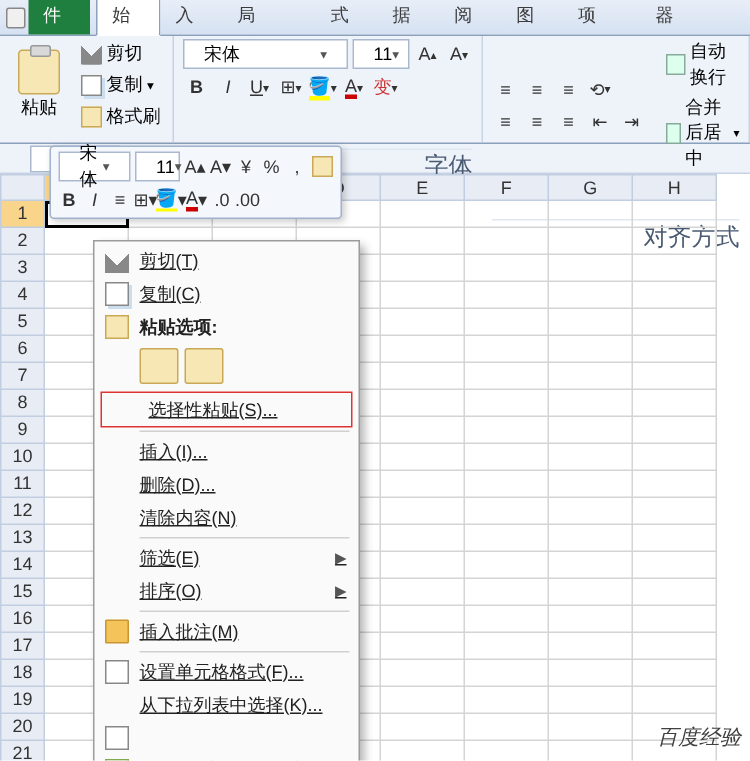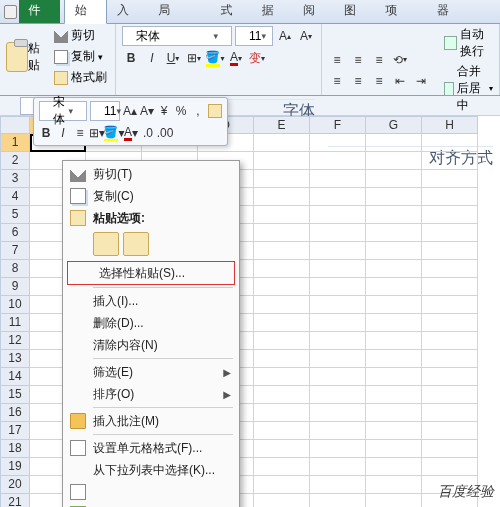--- a/index.html
+++ b/index.html
@@ -6,21 +6,21 @@
 body{background:#fff;width:500px;height:507px;overflow:hidden;position:relative;}
 .tabbar{display:flex;align-items:end;height:24px;background:linear-gradient(#e8eef7,#d5e1f2);border-bottom:1px solid #8ba0bc;padding-left:2px;}
 .qat-btn{width:14px;height:14px;background:#f0f0f0;border:1px solid #888;margin:4px 2px;border-radius:2px;}
 .tab{padding:4px 10px;color:#3b3b3b;cursor:pointer;}
 .tab.file{background:#1e7f3e;color:#fff;border-radius:2px 2px 0 0;margin-right:4px;}
 .tab.active{background:#fff;border:1px solid #8ba0bc;border-bottom:1px solid #fff;border-radius:3px 3px 0 0;margin-bottom:-1px;}
 .ribbon{display:flex;height:72px;background:#eef3fa;border-bottom:1px solid #8ba0bc;}
 .group{border-right:1px solid #c7d3e5;padding:2px 6px 0;display:flex;flex-direction:column;}
 .group-body{flex:1;display:flex;align-items:center;gap:6px;}
 .group-label{text-align:right;font-size:16px;color:#4a5a73;padding:1px 0 2px;border-top:1px solid #dfe7f2;margin-top:32px;}
-.paste-big{display:flex;flex-direction:row;align-items:center;width:40px;cursor:pointer;}
+.paste-big{display:flex;flex-direction:column;align-items:center;width:40px;cursor:pointer;}
 .clip-icon{width:28px;height:30px;background:#f7e7b4;border:1px solid #c9a957;border-radius:3px;position:relative;}
 .clip-icon:before{content:"";position:absolute;top:-4px;left:7px;width:12px;height:6px;background:#d9d9d9;border:1px solid #999;border-radius:2px;}
 .mini-col{display:flex;flex-direction:column;gap:2px;}
 .mini-btn{display:flex;align-items:center;gap:3px;cursor:pointer;padding:1px 2px;}
 .ic{width:14px;height:14px;display:inline-block;}
 .ic-cut{background:linear-gradient(45deg,#888 45%,transparent 45%),linear-gradient(-45deg,#888 45%,transparent 45%);}
 .ic-copy{border:1px solid #888;background:#fff;box-shadow:2px 2px 0 #cde;}
 .ic-brush{background:#f7e7b4;border:1px solid #c9a957;}
 .font-col{display:flex;flex-direction:column;gap:3px;}
 .font-row{display:flex;align-items:center;gap:3px;}
@@ -41,21 +41,21 @@
 .corner{width:30px;height:18px;background:#e8edf5;border:1px solid #c1cde0;}
 .ch{width:56px;height:18px;background:#e8edf5;border:1px solid #c1cde0;border-left:none;text-align:center;line-height:16px;color:#333;}
 .ch.sel{background:#f8d58a;}
 .rh{width:30px;height:18px;background:#e8edf5;border:1px solid #c1cde0;border-top:none;text-align:center;line-height:16px;color:#333;}
 .rh.sel{background:#f8d58a;}
 .cells{position:relative;}
 .crow{display:flex;}
 .cell{width:56px;height:18px;border-right:1px solid #d4d4d4;border-bottom:1px solid #d4d4d4;}
 .cell.active{border:2px solid #000;width:56px;height:18px;}
 .ctx{position:absolute;top:160px;left:62px;width:178px;background:#fafafa;border:1px solid #9b9b9b;box-shadow:3px 3px 6px rgba(0,0,0,.3);z-index:10;padding:2px;}
-.ctx-item{display:flex;align-items:center;height:22px;padding:0 6px 0 28px;position:relative;cursor:pointer;color:#222;}
+.ctx-item{display:flex;align-items:center;height:22px;padding:0 6px 0 28px;position:relative;cursor:pointer;color:#222;text-decoration:underline;}
 .ctx-item .cic{position:absolute;left:5px;width:16px;height:16px;}
 .ctx-head{padding:3px 6px 3px 28px;font-weight:bold;color:#222;position:relative;}
 .ctx-sep{height:1px;background:#d0d0d0;margin:2px 4px 2px 28px;}
 .ctx-icons{display:flex;gap:4px;padding:2px 0 4px 28px;}
 .paste-opt{width:26px;height:24px;border:1px solid #c9a957;background:#f7e7b4;border-radius:2px;cursor:pointer;}
 .hl-box{border:1px solid #d33;padding:1px 3px;margin:1px 2px;}
 .arrow-r{margin-left:auto;font-size:10px;color:#555;}
 .cic-cut{background:linear-gradient(45deg,#888 40%,transparent 40%),linear-gradient(-45deg,#888 40%,transparent 40%);}
 .cic-copy{border:1px solid #888;background:#fff;box-shadow:2px 2px 0 #cde;width:12px;height:12px;}
 .cic-paste{background:#f7e7b4;border:1px solid #c9a957;}

